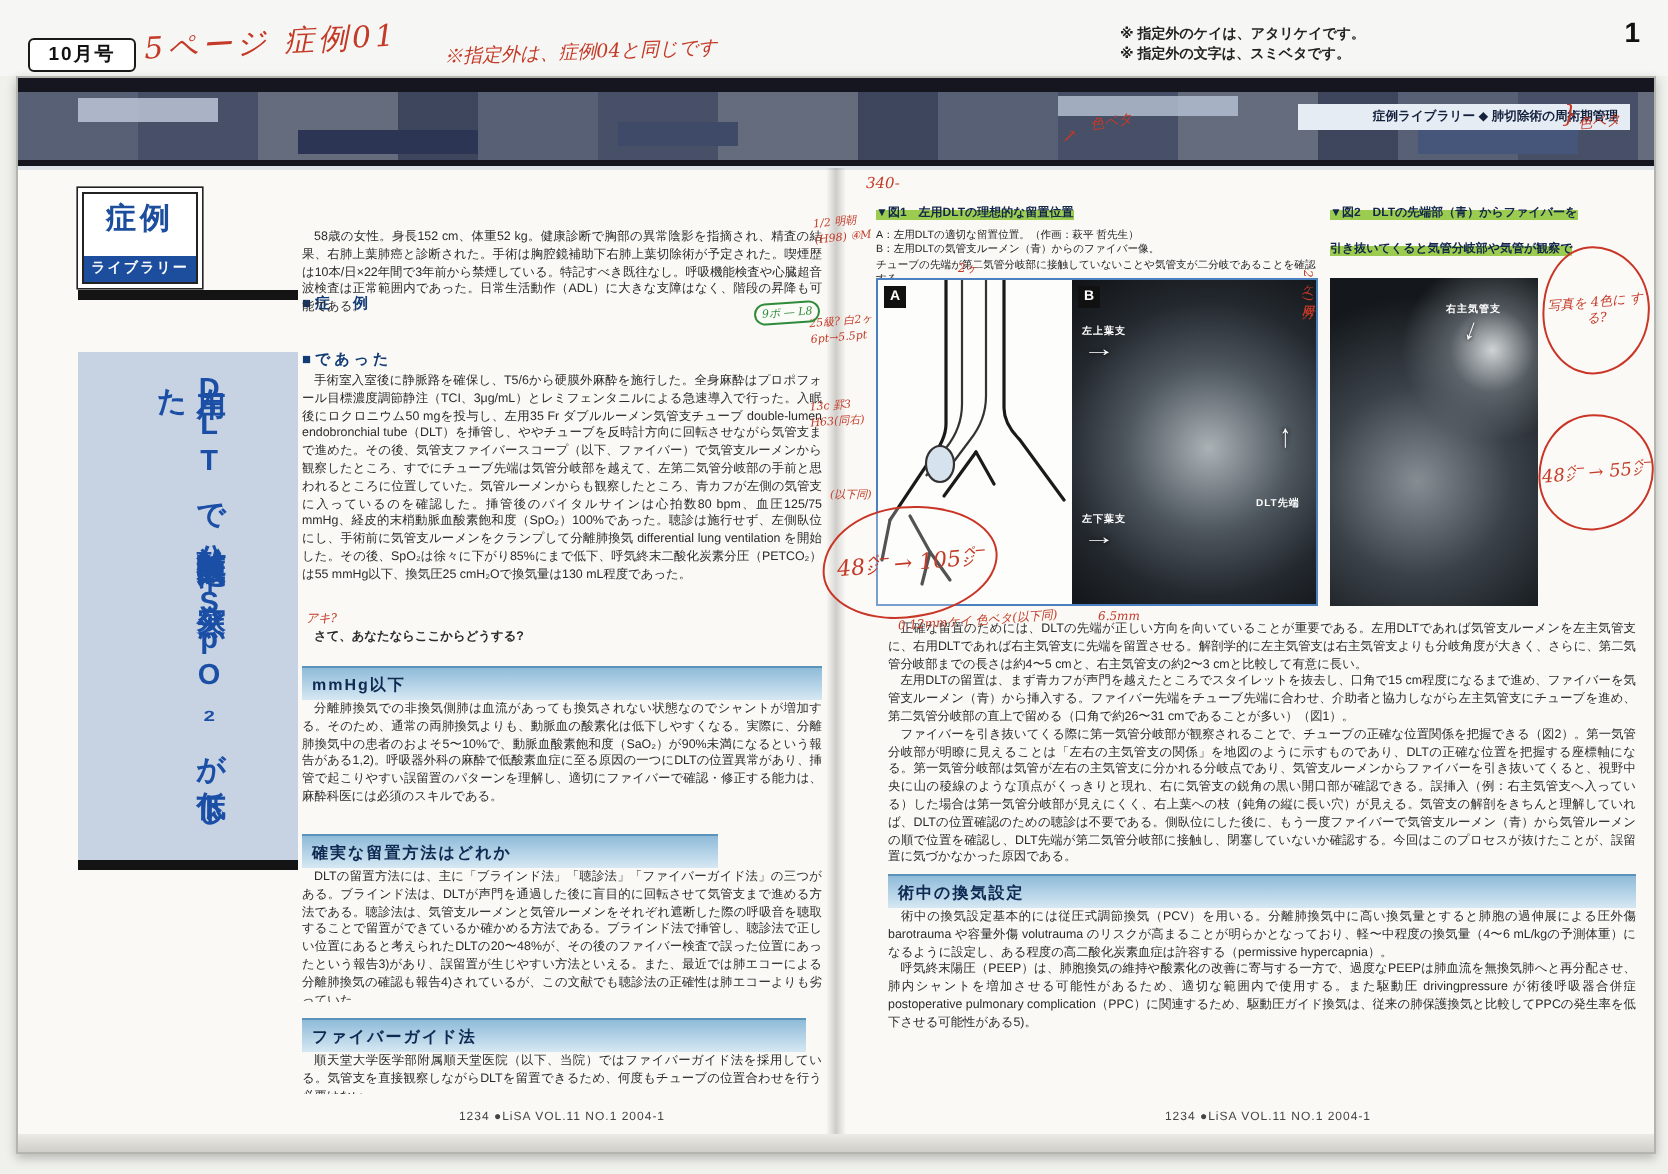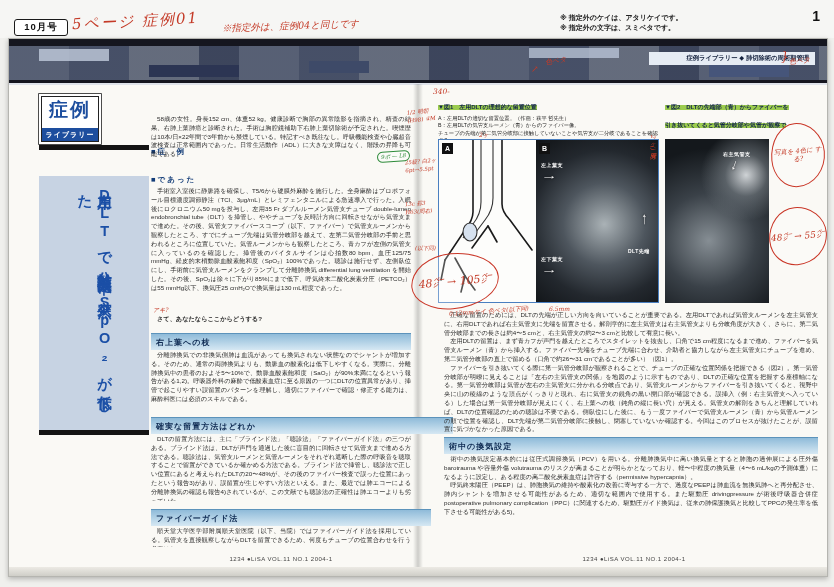--- a/index.html
+++ b/index.html
@@ -45,21 +45,21 @@
   }
   .gutter{position:absolute;left:404px;top:45px;width:10px;height:492px;
     background:linear-gradient(90deg,rgba(0,0,0,0) 0,rgba(0,0,0,.18) 50%,rgba(0,0,0,0) 100%);}
   .bottom-edge{position:absolute;left:0;top:528px;width:818px;height:9px;
     background:linear-gradient(#eceae4,#cfcec8);}
   
   .badge{
     position:absolute;left:32px;top:57px;width:56px;height:44px;background:#fff;
     border:1.6px solid #222;box-shadow:0 0 0 2px #fff,0 0 0 2.8px #222;
   }
-  .badge-title{font-size:19px;font-weight:bold;color:#1d4e9e;text-align:center;letter-spacing:2px;line-height:26px;}
+  .badge-title{font-size:15px;font-weight:bold;color:#1d4e9e;text-align:center;letter-spacing:2px;line-height:26px;}
   .badge-sub{position:absolute;left:0;bottom:0;width:100%;height:13px;background:#1d4e9e;color:#fff;
     font-size:7px;font-weight:bold;text-align:center;line-height:13px;letter-spacing:1px;}
   .side-black1{position:absolute;left:30px;top:106px;width:110px;height:5px;background:#141414;}
   .series-panel{
     position:absolute;left:30px;top:111px;width:110px;height:26px;background:#bccadd;
     font-size:8.5px;font-weight:bold;color:#10182b;display:flex;align-items:center;justify-content:center;
     text-align:center;line-height:11px;
   }
   .title-panel{
     position:absolute;left:30px;top:137px;width:110px;height:254px;background:#c7d3e3;
@@ -166,27 +166,27 @@
   <div class="side-black2"></div>
 
   <div class="abs mini-head" style="left:142px;top:64px;margin-top:44px;">■症　例</div>
   <div class="abs p" style="left:142px;top:76px;width:260px;height:54px;">58歳の女性。身長152 cm、体重52 kg。健康診断で胸部の異常陰影を指摘され、精査の結果、右肺上葉肺癌と診断された。手術は胸腔鏡補助下右肺上葉切除術が予定された。喫煙歴は10本/日×22年間で3年前から禁煙している。特記すべき既往なし。呼吸機能検査や心臓超音波検査は正常範囲内であった。日常生活動作（ADL）に大きな支障はなく、階段の昇降も可能である。</div>
 
   <div class="abs mini-head" style="left:142px;top:136px;">■であった</div>
   <div class="abs p" style="left:142px;top:148px;width:260px;height:116px;">手術室入室後に静脈路を確保し、T5/6から硬膜外麻酔を施行した。全身麻酔はプロポフォール目標濃度調節静注（TCI、3μg/mL）とレミフェンタニルによる急速導入で行った。入眠後にロクロニウム50 mgを投与し、左用35 Fr ダブルルーメン気管支チューブ double-lumen endobronchial tube（DLT）を挿管し、ややチューブを反時計方向に回転させながら気管支まで進めた。その後、気管支ファイバースコープ（以下、ファイバー）で気管支ルーメンから観察したところ、すでにチューブ先端は気管分岐部を越えて、左第二気管分岐部の手前と思われるところに位置していた。気管ルーメンからも観察したところ、青カフが左側の気管支に入っているのを確認した。挿管後のバイタルサインは心拍数80 bpm、血圧125/75 mmHg、経皮的末梢動脈血酸素飽和度（SpO₂）100%であった。聴診は施行せず、左側臥位にし、手術前に気管支ルーメンをクランプして分離肺換気 differential lung ventilation を開始した。その後、SpO₂は徐々に下がり85%にまで低下、呼気終末二酸化炭素分圧（PETCO₂）は55 mmHg以下、換気圧25 cmH₂Oで換気量は130 mL程度であった。</div>
 
   <div class="abs p" style="left:142px;top:276px;width:260px;height:10px;font-weight:bold;">さて、あなたならここからどうする?</div>
 
-  <div class="abs bar-heading" style="left:142px;top:294px;width:260px;">右上葉への枝</div>
+  <div class="abs bar-heading" style="left:142px;top:294px;width:260px;">mmHg以下</div>
   <div class="abs p" style="left:142px;top:312px;width:260px;height:56px;">分離肺換気での非換気側肺は血流があっても換気されない状態なのでシャントが増加する。そのため、通常の両肺換気よりも、動脈血の酸素化は低下しやすくなる。実際に、分離肺換気中の患者のおよそ5〜10%で、動脈血酸素飽和度（SaO₂）が90%未満になるという報告がある1,2)。呼吸器外科の麻酔で低酸素血症に至る原因の一つにDLTの位置異常があり、挿管で起こりやすい誤留置のパターンを理解し、適切にファイバーで確認・修正する能力は、麻酔科医には必須のスキルである。</div>
 
-  <div class="abs bar-heading" style="left:142px;top:378px;width:302px;">確実な留置方法はどれか</div>
+  <div class="abs bar-heading" style="left:142px;top:378px;width:208px;">確実な留置方法はどれか</div>
   <div class="abs p" style="left:142px;top:396px;width:260px;height:66px;">DLTの留置方法には、主に「ブラインド法」「聴診法」「ファイバーガイド法」の三つがある。ブラインド法は、DLTが声門を通過した後に盲目的に回転させて気管支まで進める方法である。聴診法は、気管支ルーメンと気管ルーメンをそれぞれ遮断した際の呼吸音を聴取することで留置ができているか確かめる方法である。ブラインド法で挿管し、聴診法で正しい位置にあると考えられたDLTの20〜48%が、その後のファイバー検査で誤った位置にあったという報告3)があり、誤留置が生じやすい方法といえる。また、最近では肺エコーによる分離肺換気の確認も報告4)されているが、この文献でも聴診法の正確性は肺エコーよりも劣っていた。</div>
 
-  <div class="abs bar-heading" style="left:142px;top:470px;width:280px;">ファイバーガイド法</div>
+  <div class="abs bar-heading" style="left:142px;top:470px;width:252px;">ファイバーガイド法</div>
   <div class="abs p" style="left:142px;top:488px;width:260px;height:20px;">順天堂大学医学部附属順天堂医院（以下、当院）ではファイバーガイド法を採用している。気管支を直接観察しながらDLTを留置できるため、何度もチューブの位置合わせを行う必要はない。</div>
 
   <div class="abs footer" style="left:142px;top:517px;width:260px;text-align:center;">1234 ●LiSA VOL.11 NO.1 2004-1</div>
 
   <div class="abs" style="left:429px;top:56px;width:222px;">
     <span class="fig-cap-title">▼図1　左用DLTの理想的な留置位置</span>
     <div class="fig-cap" style="margin-top:2px;">A：左用DLTの適切な留置位置。（作画：萩平 哲先生）</div>
     <div class="fig-cap">B：左用DLTの気管支ルーメン（青）からのファイバー像。</div>
     <div class="fig-cap">チューブの先端が第二気管分岐部に接触していないことや気管支が二分岐であることを確認する。</div>
   </div>

